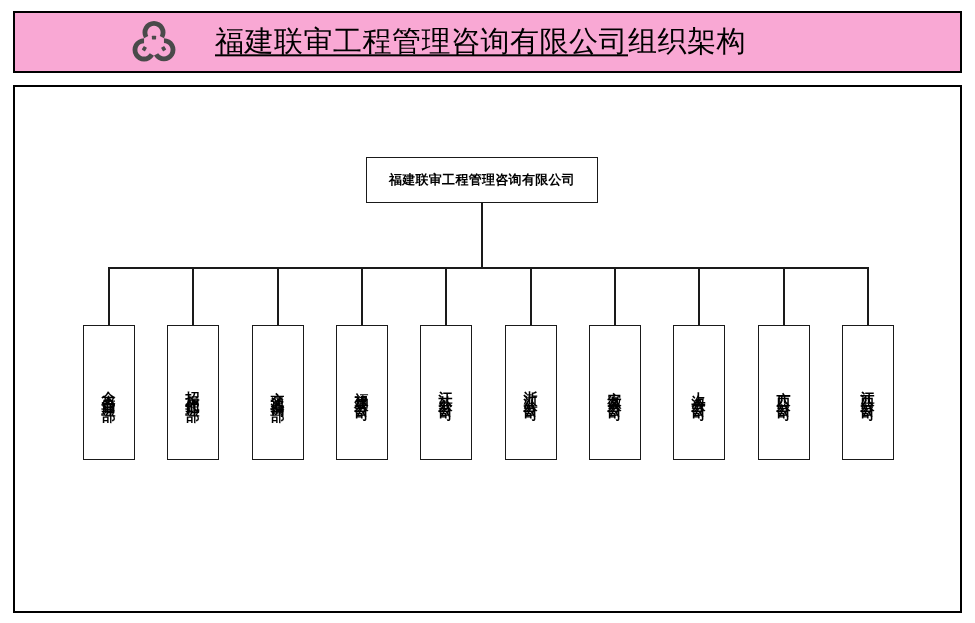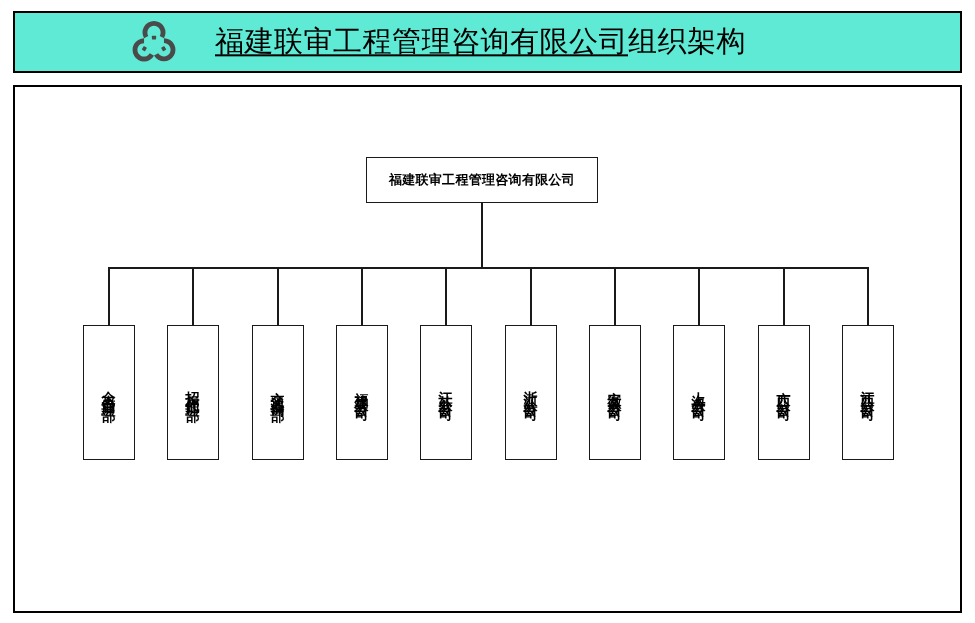--- a/index.html
+++ b/index.html
@@ -17,21 +17,21 @@
 
   
   #header-frame {
     position: absolute;
     left: 13px;
     top: 11px;
     width: 949px;
     height: 62px;
     border: 2px solid #000000;
     box-sizing: border-box;
-    background: #5eead4;
+    background: #f9a8d4;
     display: flex;
     align-items: center;
   }
 
   #company-logo {
     position: absolute;
     left: 112px;
     top: 50%;
     transform: translateY(-50%);
     width: 54px;

